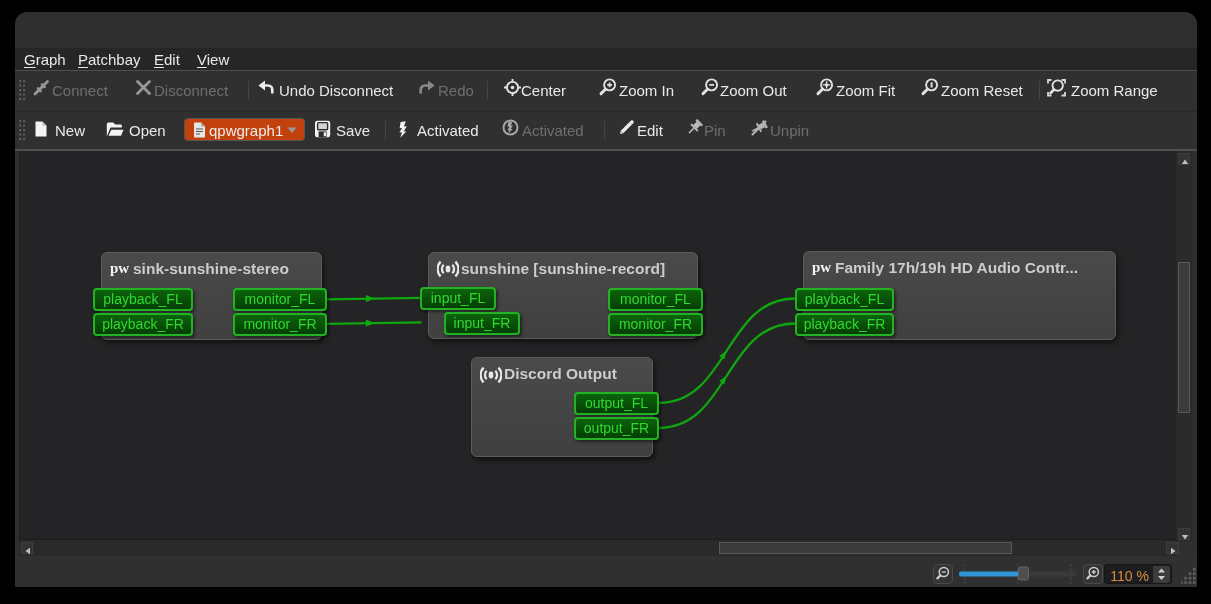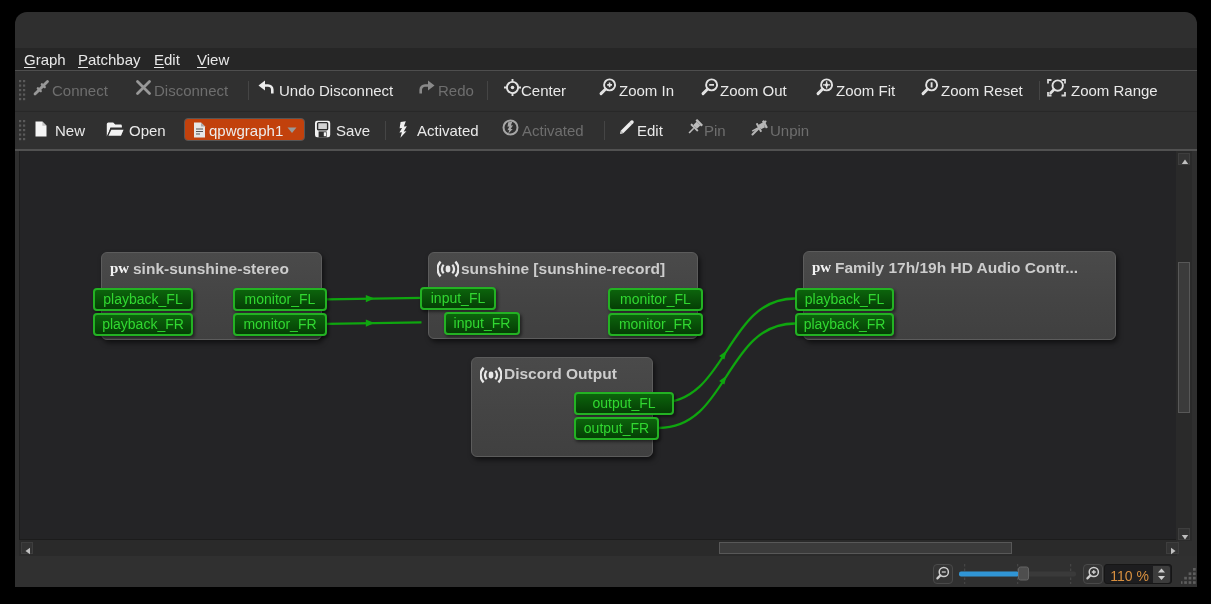--- a/index.html
+++ b/index.html
@@ -271,21 +271,21 @@
       <div class="port" style="left:588px;top:161.5px;width:95px;">monitor_FR</div>
 
       <div class="node" style="left:451px;top:206px;width:182px;height:100px;">
         <svg style="position:absolute;left:8px;top:7px" width="22" height="20" viewBox="0 0 22 20">
             <rect x="8.7" y="6.6" width="4.6" height="6.8" rx="2.1" fill="#e8e8e8"></rect>
             <path d="M6.7 5.7 A6.1 6.1 0 0 0 6.7 14.3 M15.3 5.7 A6.1 6.1 0 0 1 15.3 14.3" stroke="#e8e8e8" stroke-width="2.3" fill="none"></path>
             <path d="M3.6 2.6 A10.6 10.6 0 0 0 3.6 17.4 M18.4 2.6 A10.6 10.6 0 0 1 18.4 17.4" stroke="#e8e8e8" stroke-width="2.3" fill="none"></path>
           </svg>
         <div class="ntitle" style="left:32px;">Discord Output</div>
       </div>
-      <div class="port" style="left:554px;top:241px;width:100px;">output_FL</div>
+      <div class="port" style="left:554px;top:241px;width:85px;">output_FL</div>
       <div class="port" style="left:554px;top:265.5px;width:85px;">output_FR</div>
 
       <div class="node" style="left:783px;top:100px;width:313px;height:89px;">
         <svg style="position:absolute;left:8px;top:7px" width="22" height="16">
             <text x="0" y="13" font-size="15" font-weight="bold" fill="#f2f2f2" font-family="Liberation Serif">pw</text>
           </svg>
         <div class="ntitle" style="left:31px;">Family 17h/19h HD Audio Contr...</div>
       </div>
       <div class="port" style="left:775px;top:137px;width:99px;">playback_FL</div>
       <div class="port" style="left:775px;top:162px;width:99px;">playback_FR</div>

